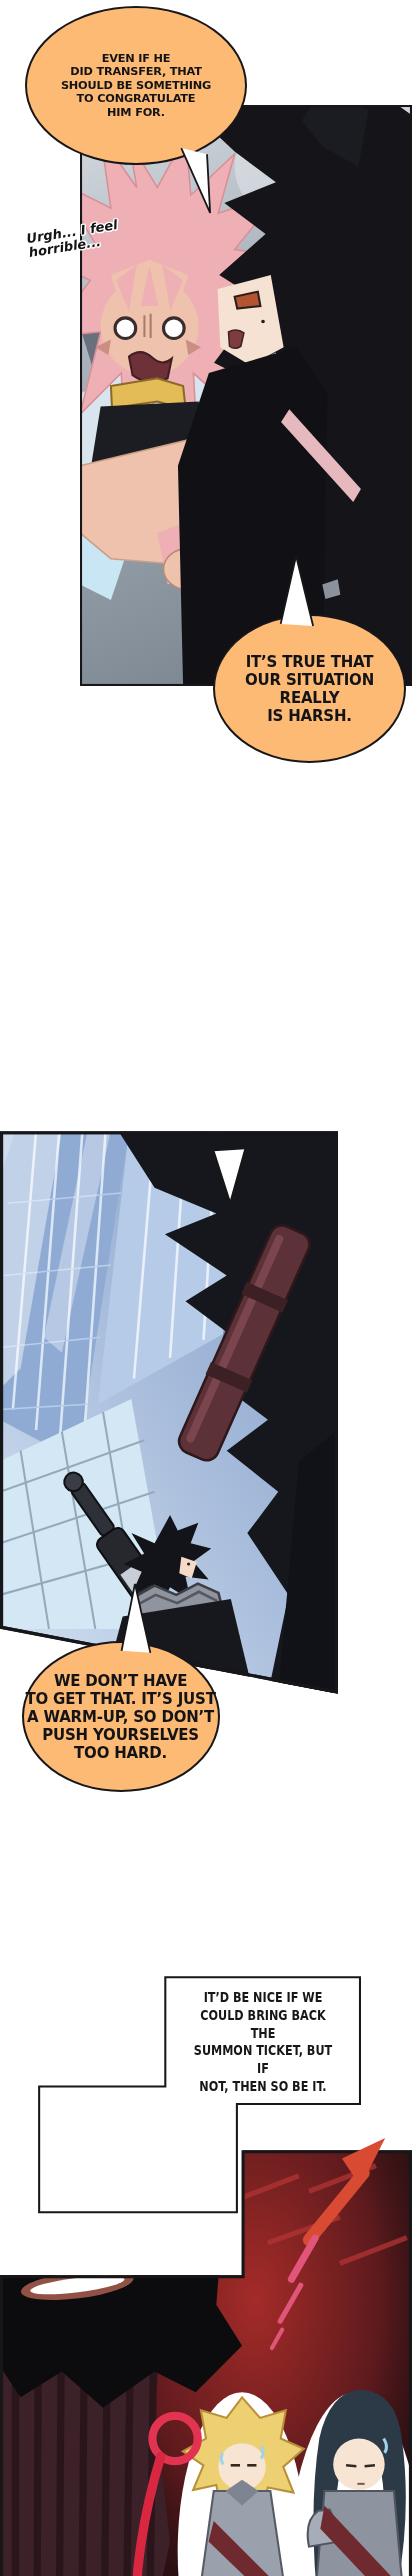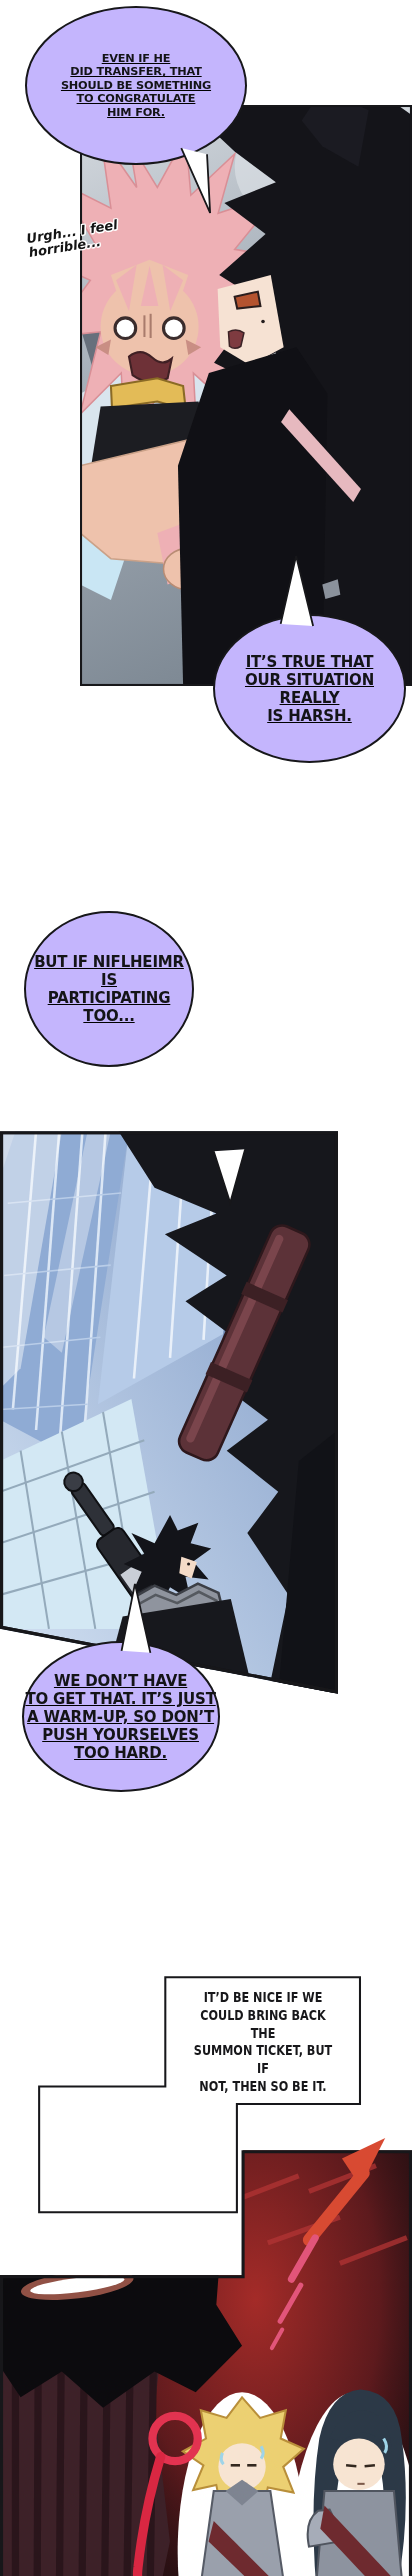--- a/index.html
+++ b/index.html
@@ -1,22 +1,22 @@
 <!DOCTYPE html>
 <html style="font-size:8.2px"><head>
 <meta charset="utf-8">
 <style>
   html,body{margin:0;padding:0;background:#ffffff;}
   .page{position:relative;width:412px;height:3864px;background:#ffffff;overflow:hidden;
         font-family:"DejaVu Sans","Liberation Sans",sans-serif;}
   .abs{position:absolute;}
   svg{display:block;}
   
-  .bubble{position:absolute;background:#c4b5fd;border:2.1px solid #17171a;border-radius:50%;
-          display:flex;align-items:center;justify-content:center;z-index:4;text-decoration:underline;}
+  .bubble{position:absolute;background:#fdba74;border:2.1px solid #17171a;border-radius:50%;
+          display:flex;align-items:center;justify-content:center;z-index:4;}
   .btext{white-space:pre-line;text-align:center;font-weight:bold;color:#141417;
          font-size:15px;line-height:1.2;letter-spacing:-0.2px;}
   .b1 .btext{font-size:11.3px;}
   
   .cap{position:absolute;z-index:6;display:flex;align-items:center;justify-content:center;}
   .ctext{white-space:pre-line;text-align:center;font-weight:bold;color:#17171a;
          font-size:14.4px;line-height:1.24;transform:scaleX(0.78);letter-spacing:0px;}
   
   .urgh{position:absolute;z-index:3;transform:rotate(-9deg);font-weight:bold;font-style:italic;
         font-size:13px;line-height:1.05;color:#141414;white-space:pre-line;text-align:left;
@@ -270,24 +270,20 @@
 
   <div class="urgh" style="left:27px;top:223px;width:118px;">Urgh... I feel
 horrible...</div>
 
   <div class="bubble" style="left:213px;top:614px;width:189px;height:145px;">
     <div class="btext">IT’S TRUE THAT
 OUR SITUATION REALLY
 IS HARSH.</div>
   </div>
 
-  <div class="bubble" style="left:24px;top:911px;width:166px;height:152px;">
-    <div class="btext">BUT IF NIFLHEIMR IS
-PARTICIPATING TOO...</div>
-  </div>
 
 
   <div class="bubble" style="left:21.6px;top:1641px;width:194px;height:147px;">
     <div class="btext">WE DON’T HAVE
 TO GET THAT. IT’S JUST
 A WARM-UP, SO DON’T
 PUSH YOURSELVES
 TOO HARD.</div>
   </div>
 

